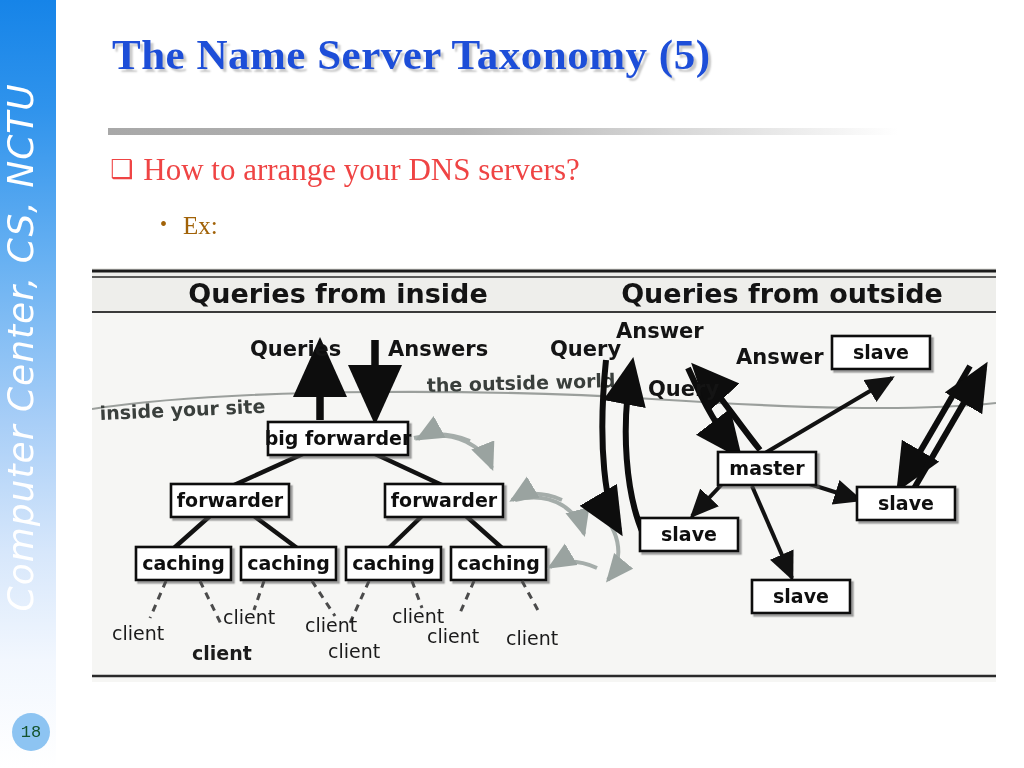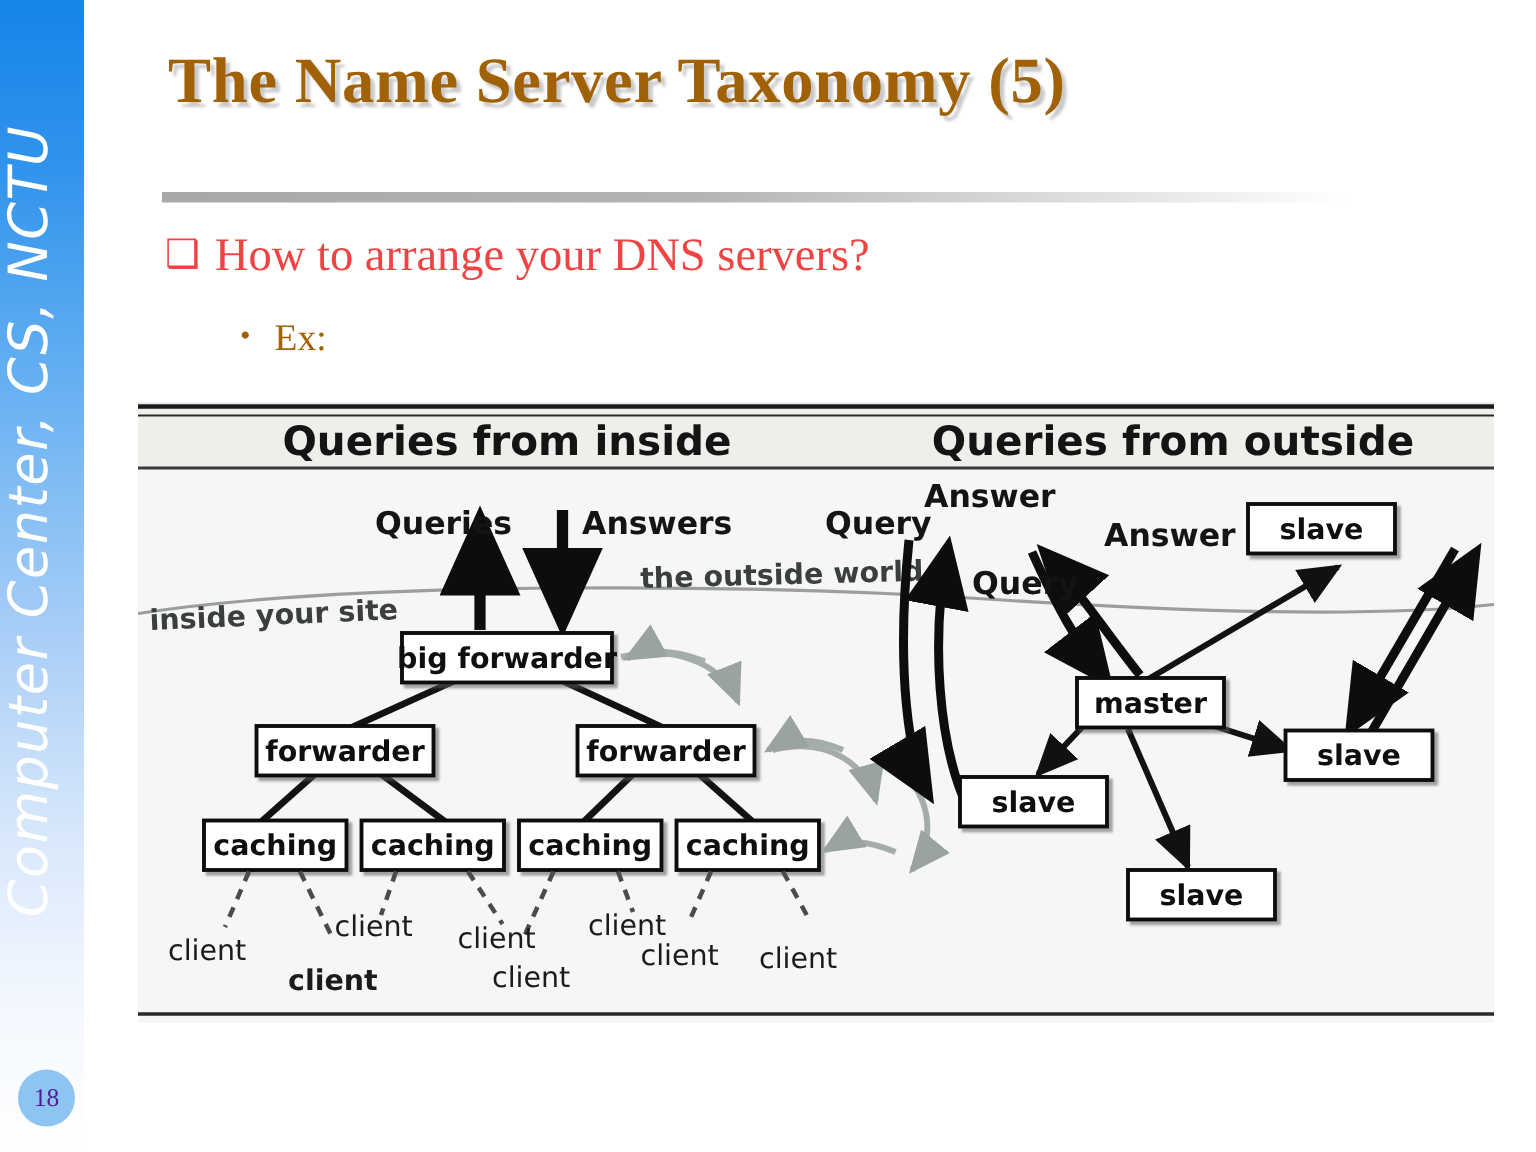--- a/index.html
+++ b/index.html
@@ -27,33 +27,33 @@
     font-size:36px;
     letter-spacing:1px;
     white-space:nowrap;
     padding-left:14px;
     box-sizing:border-box;
   }
   #page-badge{
     position:absolute;left:12px;top:713px;
     width:38px;height:38px;border-radius:50%;
     background:#8dc4f2;
-    color:#4c1d95;
-    font-family:Liberation Serif, serif;
+    color:#14532d;
+    font-family:Liberation Mono, monospace;
     font-size:17px;
     display:flex;align-items:center;justify-content:center;
   }
 
   
   #title{
     position:absolute;left:112px;top:30px;
     font-family:"Liberation Serif", serif;
     font-size:43px;
     font-weight:bold;
-    color:#a16207;
+    color:#1d4ed8;
     text-shadow:3px 3px 2px #c9c9c9;
     white-space:nowrap;
     letter-spacing:0.5px;
   }
   #title-rule{
     position:absolute;left:108px;top:128px;
     width:790px;height:7px;
     background:linear-gradient(to right,#a8a8a8 0%,#b4b4b4 45%,#e2e2e2 80%,#ffffff 100%);
   }
 

